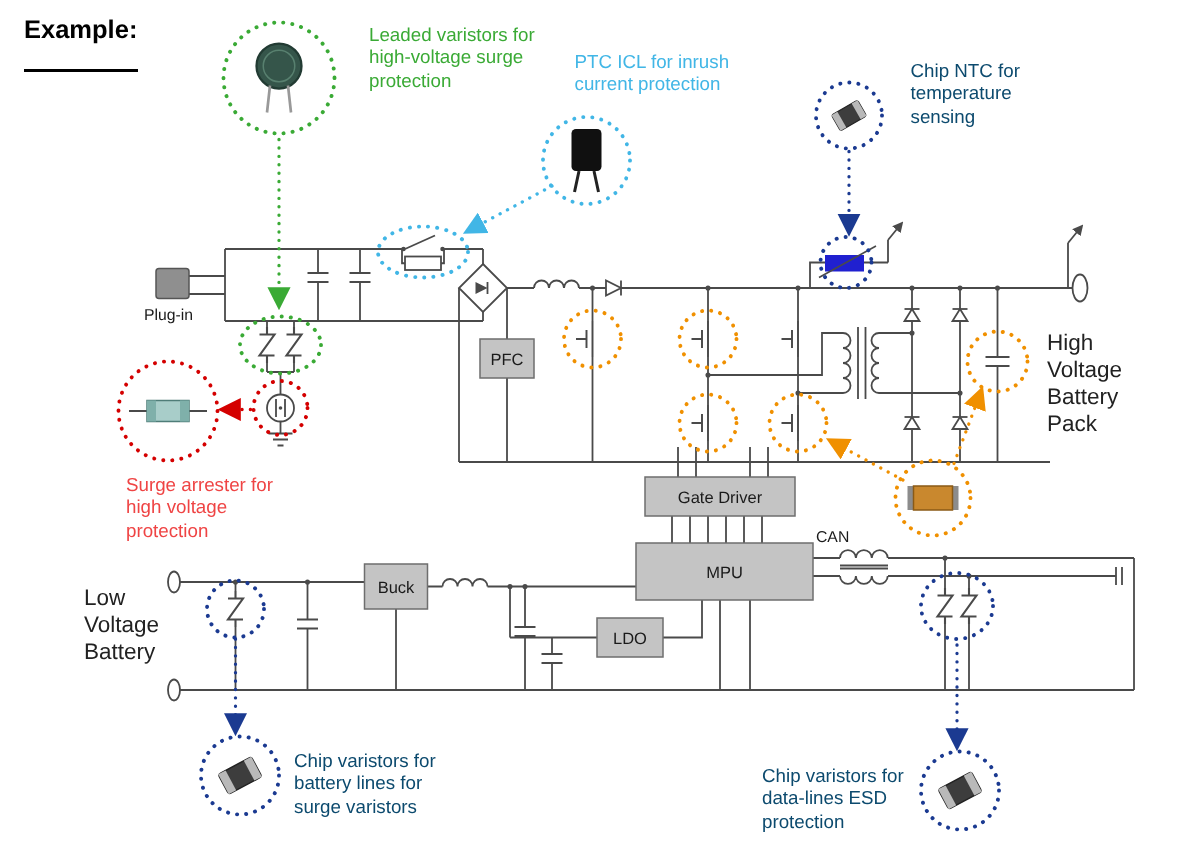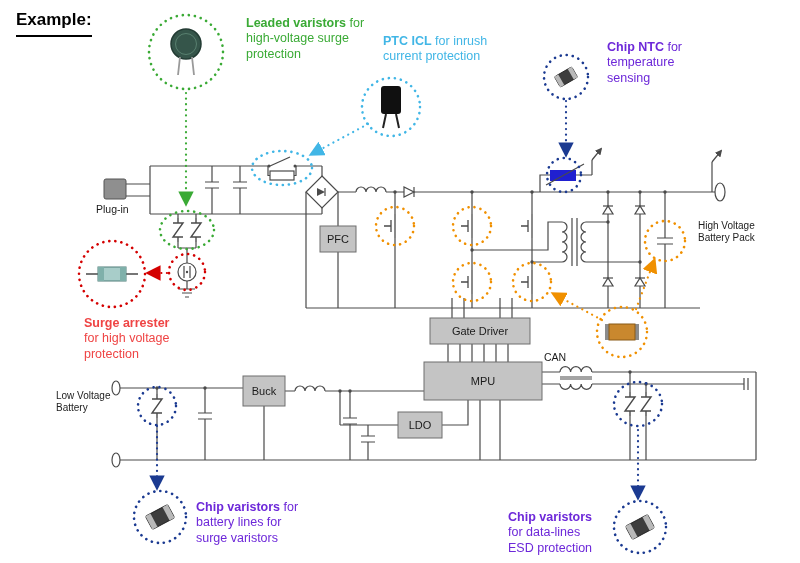--- a/index.html
+++ b/index.html
@@ -8,25 +8,25 @@
   svg{position:absolute;left:0;top:0}
   .w{stroke:#4a4a4a;stroke-width:1.2;fill:none}
   .blk{fill:#c4c4c4;stroke:#6e6e6e;stroke-width:1}
   .bt{font-size:11px;fill:#1a1a1a;text-anchor:middle;font-family:"Liberation Sans",sans-serif}
   .st{font-size:10.5px;fill:#1a1a1a;font-family:"Liberation Sans",sans-serif}
   .jd{fill:#4a4a4a}
   .dot{fill:none;stroke-width:2.6;stroke-linecap:round;stroke-dasharray:0.1 6}
   .arr{fill:none;stroke-width:2.2;stroke-linecap:round;stroke-dasharray:0.1 5.5}
   .sg{stroke:#3aaa35}.slb{stroke:#41b6e6}.sn{stroke:#1b3a91}.sr{stroke:#d40000}.so{stroke:#f09000}
   .ann{position:absolute;font-size:12.5px;line-height:1.22}
-  .ann b{font-weight:bold}
-  .c-green{color:#3aaa35}.c-lb{color:#41b6e6}.c-navy{color:#6d28d9}.c-red{color:#ef4444}.c-orange{color:#f09000}
+  .ann b{font-weight:normal}
+  .c-green{color:#3aaa35}.c-lb{color:#41b6e6}.c-navy{color:#0c4a6e}.c-red{color:#ef4444}.c-orange{color:#f09000}
   .title{position:absolute;left:16px;top:10px;font-size:17px;font-weight:bold;color:#000;
-         border-bottom:2px solid #000;padding-bottom:5px}
-  .small{position:absolute;font-size:10px;line-height:1.2;color:#222}
+         border-bottom:2px solid #000;padding-bottom:16px}
+  .small{position:absolute;font-size:15px;line-height:1.2;color:#222}
 </style>
 </head>
 <body>
 
 <div class="stage">
 
   <svg width="800" height="563" viewBox="0 0 800 563">
     <defs>
       <marker id="ar-g" viewBox="0 0 8 8" refX="6" refY="4" markerWidth="7" markerHeight="7" orient="auto">
           <path d="M0,0L8,4L0,8Z" fill="#3aaa35"></path>

